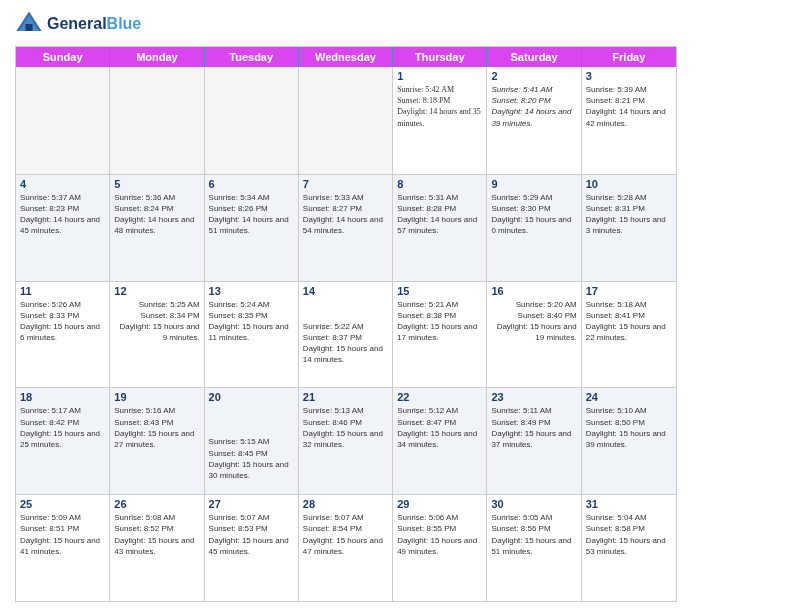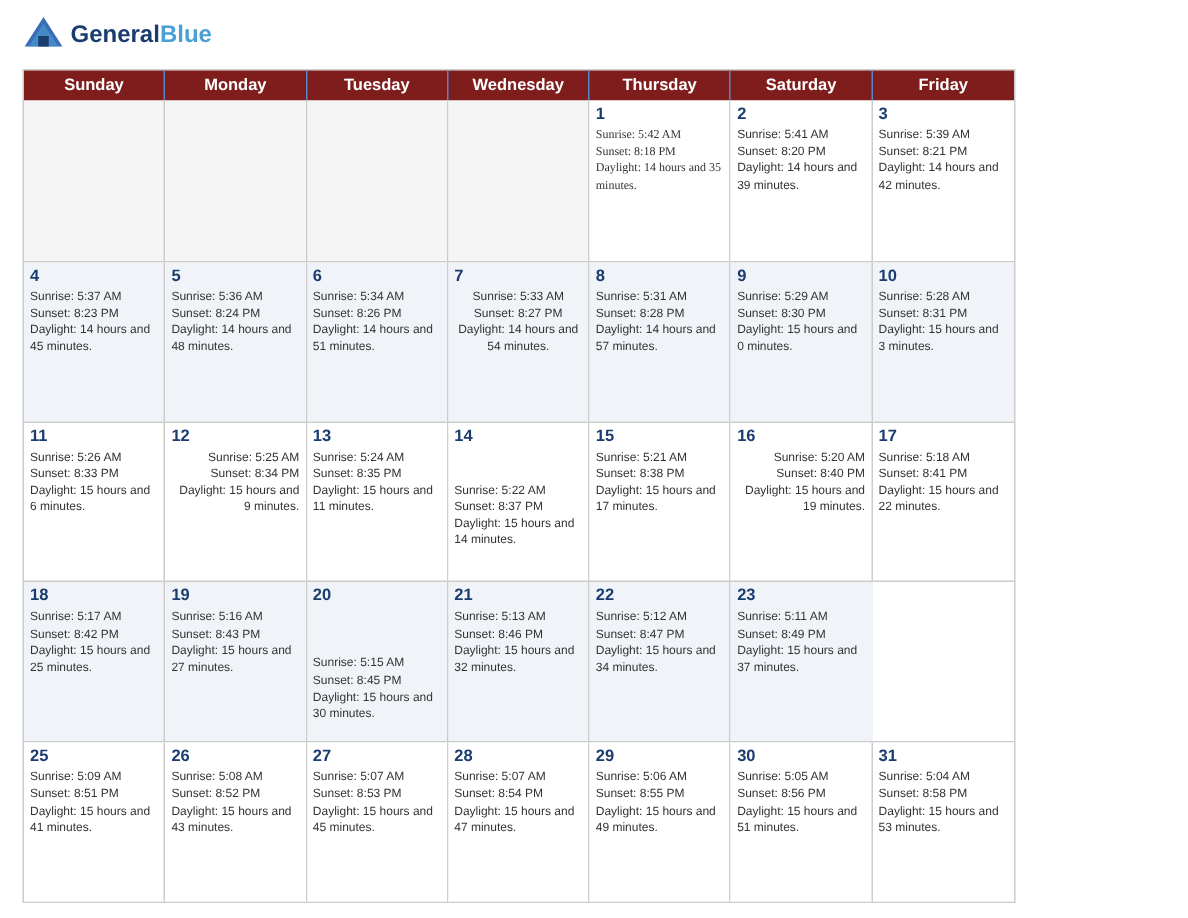--- a/index.html
+++ b/index.html
@@ -46,21 +46,21 @@
     }
     .calendar {
       flex: 1;
       display: flex;
       flex-direction: column;
       border: 1px solid #ccc;
     }
     .cal-header {
       display: grid;
       grid-template-columns: repeat(7, 1fr);
-      background: #7f1d1d;
+      background: #d946ef;
     }
     .cal-header-cell {
       color: #fff;
       font-size: 11px;
       font-weight: bold;
       text-align: center;
       padding: 4px 2px;
       border-right: 1px solid #5585c5;
     }
     .cal-header-cell:last-child { border-right: none; }
@@ -136,21 +136,21 @@
           <div class="cal-cell empty"></div>
           <div class="cal-cell empty"></div>
           <div class="cal-cell">
             <div class="day-num">1</div>
             <div class="cell-text" style="white-space: pre-line; font-family: Liberation Serif, serif;">Sunrise: 5:42 AM
 Sunset: 8:18 PM
 Daylight: 14 hours and 35 minutes.</div>
           </div>
           <div class="cal-cell">
             <div class="day-num">2</div>
-            <div class="cell-text" style="white-space: pre-line;">Sunrise: 5:41 AM
+            <div class="cell-text" style="white-space: pre-line; font-style: italic;">Sunrise: 5:41 AM
 Sunset: 8:20 PM
 Daylight: 14 hours and 39 minutes.</div>
           </div>
           <div class="cal-cell">
             <div class="day-num">3</div>
             <div class="cell-text" style="white-space: pre-line;">Sunrise: 5:39 AM
 Sunset: 8:21 PM
 Daylight: 14 hours and 42 minutes.</div>
           </div>
         </div>
@@ -168,21 +168,21 @@
 Daylight: 14 hours and 48 minutes.</div>
           </div>
           <div class="cal-cell alt-row">
             <div class="day-num">6</div>
             <div class="cell-text" style="white-space: pre-line;">Sunrise: 5:34 AM
 Sunset: 8:26 PM
 Daylight: 14 hours and 51 minutes.</div>
           </div>
           <div class="cal-cell alt-row">
             <div class="day-num">7</div>
-            <div class="cell-text" style="white-space: pre-line; text-align: center;">Sunrise: 5:33 AM
+            <div class="cell-text" style="white-space: pre-line;">Sunrise: 5:33 AM
 Sunset: 8:27 PM
 Daylight: 14 hours and 54 minutes.</div>
           </div>
           <div class="cal-cell alt-row">
             <div class="day-num">8</div>
             <div class="cell-text" style="white-space: pre-line;">Sunrise: 5:31 AM
 Sunset: 8:28 PM
 Daylight: 14 hours and 57 minutes.</div>
           </div>
           <div class="cal-cell alt-row">
@@ -271,20 +271,26 @@
             <div class="day-num">22</div>
             <div class="cell-text" style="white-space: pre-line;">Sunrise: 5:12 AM
 Sunset: 8:47 PM
 Daylight: 15 hours and 34 minutes.</div>
           </div>
           <div class="cal-cell alt-row">
             <div class="day-num">23</div>
             <div class="cell-text" style="white-space: pre-line;">Sunrise: 5:11 AM
 Sunset: 8:49 PM
 Daylight: 15 hours and 37 minutes.</div>
+          </div>
+          <div class="cal-cell alt-row">
+            <div class="day-num">24</div>
+            <div class="cell-text" style="white-space: pre-line;">Sunrise: 5:10 AM
+Sunset: 8:50 PM
+Daylight: 15 hours and 39 minutes.</div>
           </div>
         </div>
         <div class="cal-row">
           <div class="cal-cell">
             <div class="day-num">25</div>
             <div class="cell-text" style="white-space: pre-line;">Sunrise: 5:09 AM
 Sunset: 8:51 PM
 Daylight: 15 hours and 41 minutes.</div>
           </div>
           <div class="cal-cell">

